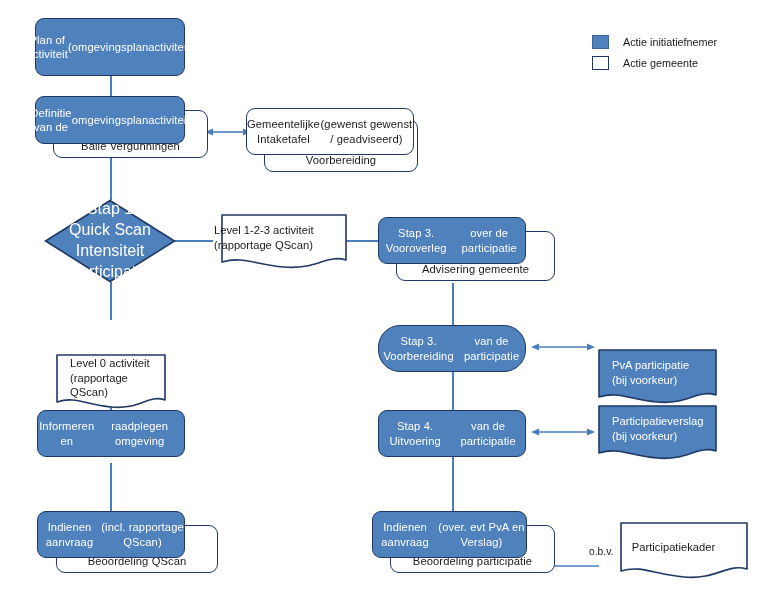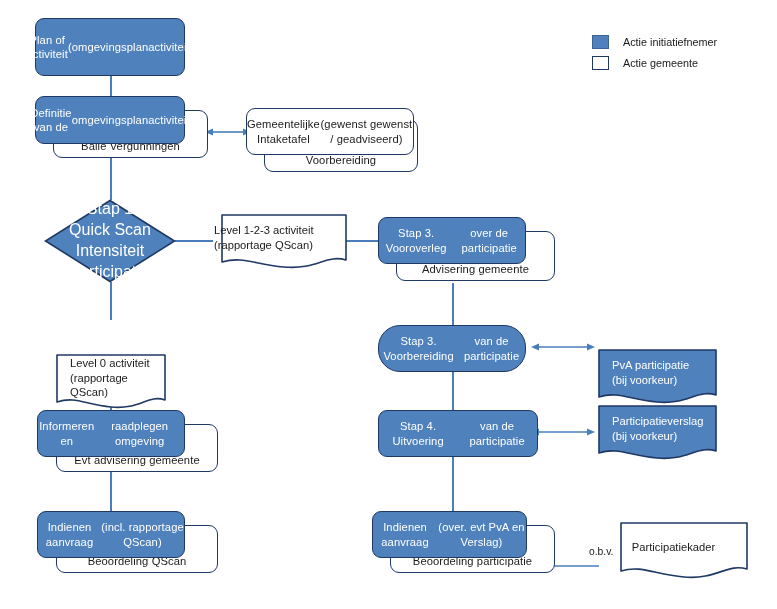--- a/index.html
+++ b/index.html
@@ -190,23 +190,20 @@
   <div class="doc white" style="left:56px;top:318px;width:110px;height:56px;margin-top:36px;">
     <svg width="110" height="56" viewBox="0 0 110 56" preserveAspectRatio="none">
       <path d="M1,1 L109,1 L109,46 C92,40 84,56 55,53 C29,50.4 19,42 1,48 Z" fill="#ffffff" stroke="#1f3864" stroke-width="1.6" stroke-linejoin="round"></path>
     </svg>
     <div class="doctxt">
       <span class="ln">Level 0 activiteit</span>
       <span class="ln">(rapportage QScan)</span>
     </div>
   </div>
 
-  <div class="node gem tab" style="left:56px;top:424px;width:162px;height:48px;">
-    <span class="tabtxt">Evt advisering gemeente</span>
-  </div>
 
   <div class="node proc" style="left:37px;top:410px;width:148px;height:47px;">
     <span class="ln">Informeren en</span>
     <span class="ln">raadplegen omgeving</span>
   </div>
 
   <div class="node gem tab" style="left:56px;top:525px;width:162px;height:48px;">
     <span class="tabtxt">Beoordeling QScan</span>
   </div>
 
@@ -232,21 +229,21 @@
   <div class="doc blue" style="left:598px;top:320px;width:119px;height:56px;margin-top:29px;">
     <svg width="119" height="56" viewBox="0 0 119 56" preserveAspectRatio="none">
       <path d="M1,1 L118,1 L118,46 C99,40 90,56 59,53 C31,50.4 20,42 1,48 Z" fill="#4f81bd" stroke="#1f3864" stroke-width="1.6" stroke-linejoin="round"></path>
     </svg>
     <div class="doctxt">
       <span class="ln">PvA participatie</span>
       <span class="ln">(bij voorkeur)</span>
     </div>
   </div>
 
-  <div class="node proc" style="left:378px;top:410px;width:160px;height:47px;">
+  <div class="node proc" style="left:378px;top:410px;width:148px;height:47px;">
     <span class="ln">Stap 4. Uitvoering</span>
     <span class="ln">van de participatie</span>
   </div>
 
   <div class="doc blue" style="left:598px;top:405px;width:119px;height:56px;">
     <svg width="119" height="56" viewBox="0 0 119 56" preserveAspectRatio="none">
       <path d="M1,1 L118,1 L118,46 C99,40 90,56 59,53 C31,50.4 20,42 1,48 Z" fill="#4f81bd" stroke="#1f3864" stroke-width="1.6" stroke-linejoin="round"></path>
     </svg>
     <div class="doctxt">
       <span class="ln">Participatieverslag</span>

